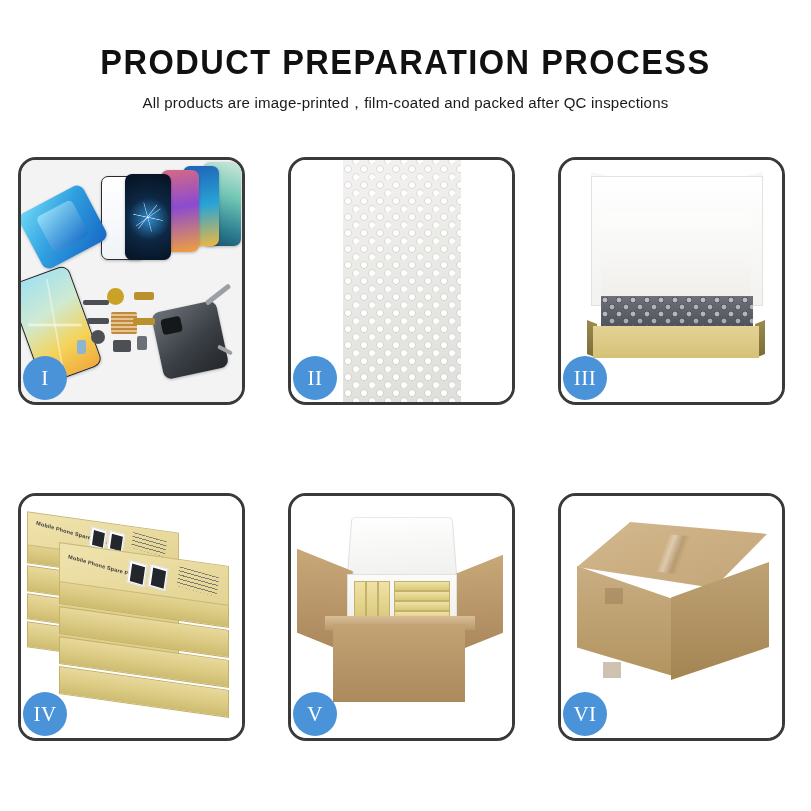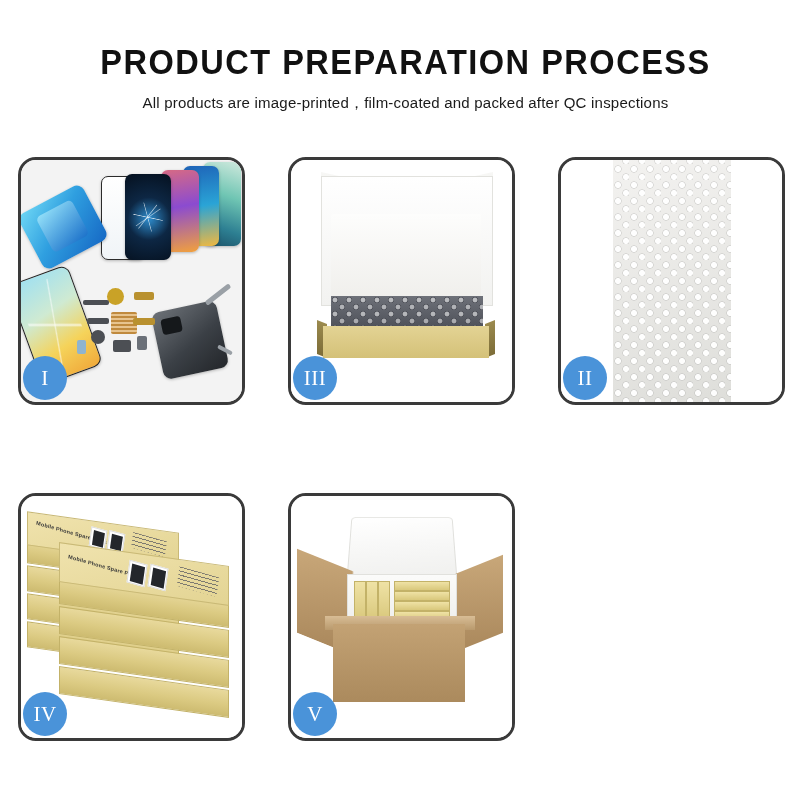--- a/index.html
+++ b/index.html
@@ -423,51 +423,51 @@
         <div class="chip" style="left:56px;top:180px;width:9px;height:14px;background:#8fb4cf;"></div>
         <div class="chip" style="left:182px;top:132px;width:30px;height:5px;transform:rotate(-38deg);background:#9aa0a6;"></div>
         <div class="chip" style="left:196px;top:188px;width:16px;height:4px;transform:rotate(28deg);background:#9aa0a6;"></div>
       </div>
     </div>
     <div class="badge">I</div>
   </div>
 
   <div class="panel">
     <div class="panel-inner">
-      <div class="p3-bg"></div>
-      <div class="panel-art">
-        <div class="box3-lid-l"></div>
-        <div class="box3-lid-r"></div>
-        <div class="box3-lid-back"></div>
-        <div class="box3-foam"></div>
-        <div class="box3-bubble"></div>
-        <div class="box3-side-l"></div>
-        <div class="box3-side-r"></div>
-        <div class="box3-front"></div>
-      </div>
-    </div>
-    <div class="badge">III</div>
-  </div>
-
-  <div class="panel">
-    <div class="panel-inner">
       <div class="p2-bg"></div>
       <div class="panel-art">
         <div class="bubble-pack">
           <div class="inner-screen"></div>
           <div class="flex-strip"></div>
           <div class="tape" style="left:34px;top:16px;"></div>
           <div class="tape" style="left:40px;top:92px;"></div>
           <div class="gold-conn" style="left:30px;top:198px;"></div>
           <div class="gold-conn" style="left:78px;top:196px;"></div>
           <div class="bubbles"></div>
         </div>
       </div>
     </div>
     <div class="badge">II</div>
+  </div>
+
+  <div class="panel">
+    <div class="panel-inner">
+      <div class="p3-bg"></div>
+      <div class="panel-art">
+        <div class="box3-lid-l"></div>
+        <div class="box3-lid-r"></div>
+        <div class="box3-lid-back"></div>
+        <div class="box3-foam"></div>
+        <div class="box3-bubble"></div>
+        <div class="box3-side-l"></div>
+        <div class="box3-side-r"></div>
+        <div class="box3-front"></div>
+      </div>
+    </div>
+    <div class="badge">III</div>
   </div>
 
   <div class="panel">
     <div class="panel-inner">
       <div class="p4-bg"></div>
       <div class="panel-art">
 
         <div class="stack-box" style="left:6px;top:52px;width:150px;height:24px;transform:skewY(8deg);"></div>
         <div class="stack-box" style="left:6px;top:80px;width:150px;height:24px;transform:skewY(8deg);"></div>
         <div class="stack-box" style="left:6px;top:108px;width:150px;height:24px;transform:skewY(8deg);"></div>
@@ -520,14 +520,28 @@
           <div class="gold-slab" style="left:46px;top:26px;width:54px;height:8px;"></div>
           <div class="gold-slab" style="left:46px;top:36px;width:54px;height:8px;"></div>
         </div>
         <div class="carton-lip"></div>
         <div class="carton-body"></div>
       </div>
     </div>
     <div class="badge">V</div>
   </div>
 
+  <div class="panel">
+    <div class="panel-inner">
+      <div class="p6-bg"></div>
+      <div class="panel-art">
+        <div class="c6-top"></div>
+        <div class="c6-seam"></div>
+        <div class="c6-left"></div>
+        <div class="c6-right"></div>
+        <div class="c6-tape" style="left:44px;top:92px;width:18px;height:16px;"></div>
+        <div class="c6-tape" style="left:42px;top:166px;width:18px;height:16px;"></div>
+      </div>
+    </div>
+    <div class="badge">VI</div>
+  </div>
 
 </div>
 
 </body></html>

